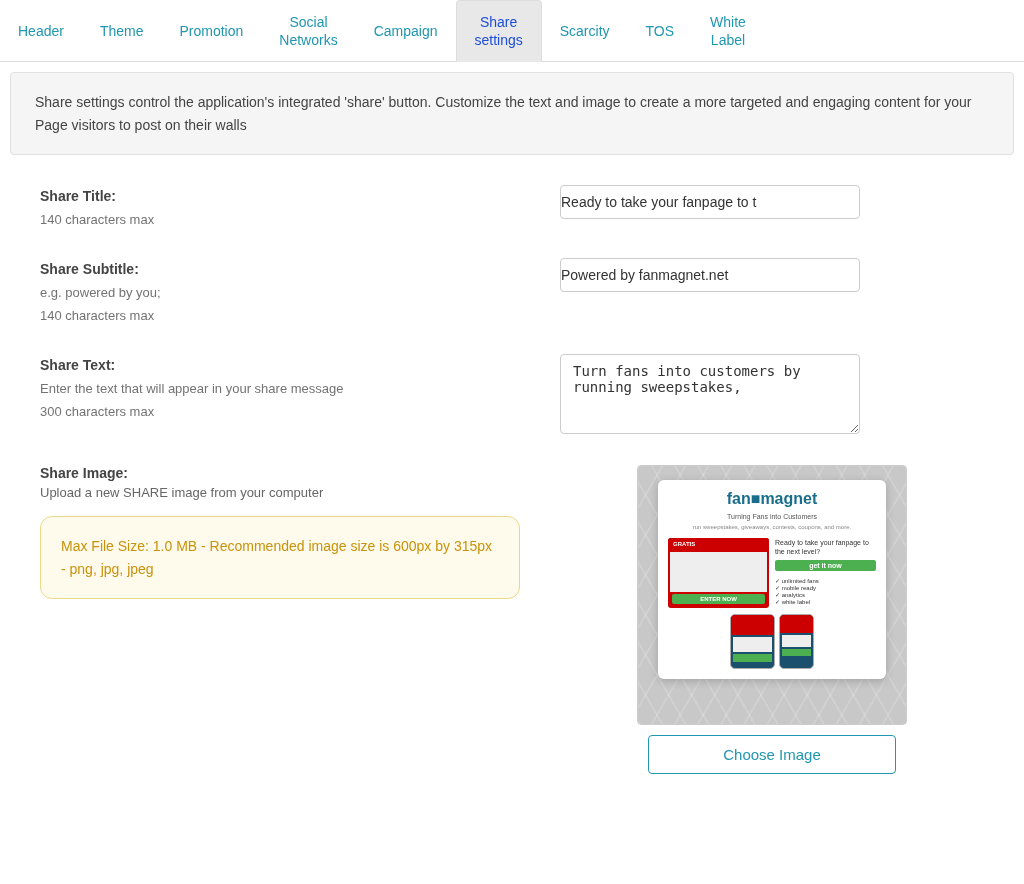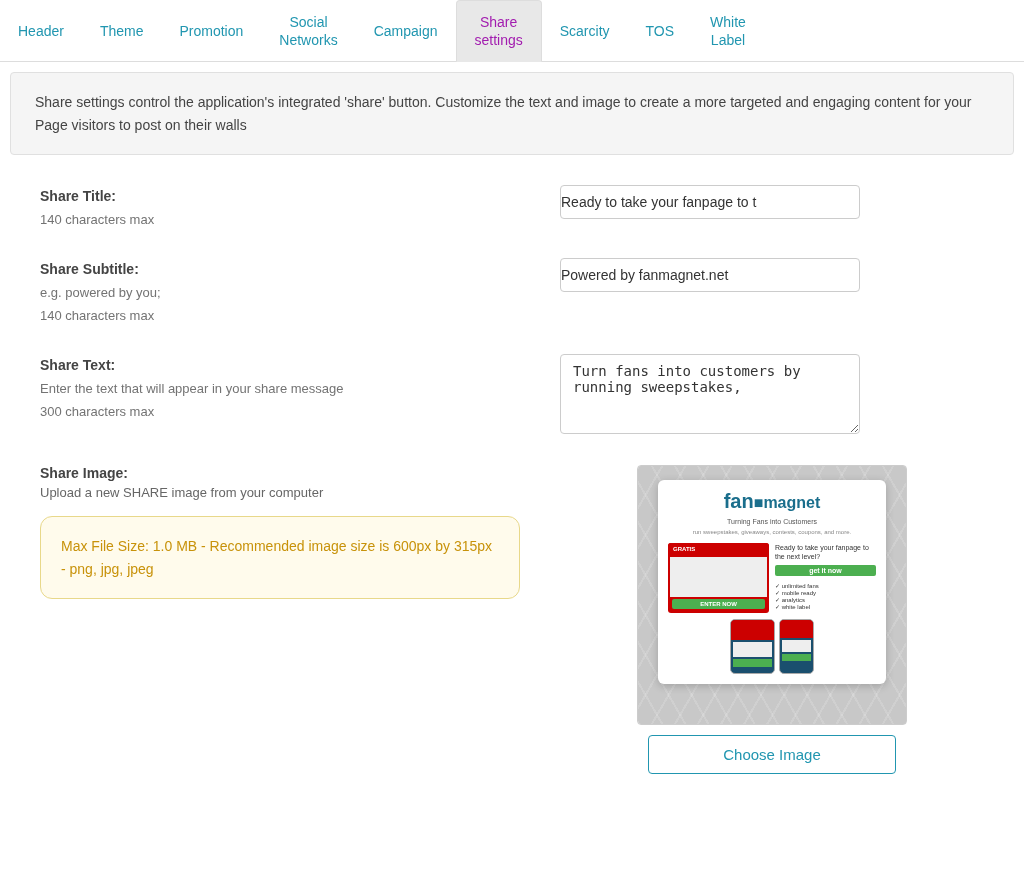--- a/index.html
+++ b/index.html
@@ -33,21 +33,21 @@
       border: none;
       background: none;
       text-decoration: none;
       display: flex;
       align-items: center;
       justify-content: center;
       white-space: nowrap;
     }
     .nav-tab.active {
       background: #e8e8e8;
-      color: #a21caf;
+      color: #1d4ed8;
       border-radius: 4px 4px 0 0;
       border: 1px solid #ddd;
       border-bottom: 1px solid #e8e8e8;
       margin-bottom: -1px;
     }
     
     .info-banner {
       background: #f5f5f5;
       border: 1px solid #e0e0e0;
       padding: 18px 24px;
@@ -249,21 +249,21 @@
         </div>
       </div>
       <div class="image-preview-col">
 
         <div class="image-preview">
           <div class="hex-bg"></div>
           <div class="preview-inner">
 
             <div style="position:absolute; top:14px; left:20px; right:20px; background:white; border-radius:6px; padding:10px; box-shadow:0 2px 8px rgba(0,0,0,0.2);">
               <div style="text-align:center; margin-bottom:5px;">
-                <span style="font-size:20px; font-weight:bold; color:#1a6e8c;">fan</span><span style="font-size:16px; font-weight:bold; color:#1a6e8c;">■</span><span style="font-size:16px; font-weight:bold; color:#1a6e8c;">magnet</span>
+                <span style="font-size:16px; font-weight:bold; color:#1a6e8c;">fan</span><span style="font-size:16px; font-weight:bold; color:#1a6e8c;">■</span><span style="font-size:16px; font-weight:bold; color:#1a6e8c;">magnet</span>
               </div>
               <div style="text-align:center; font-size:7px; color:#555; margin-bottom:4px;">Turning Fans into Customers</div>
               <div style="text-align:center; font-size:6px; color:#888; margin-bottom:8px;">run sweepstakes, giveaways, contests, coupons, and more.</div>
 
               <div style="display:flex; gap:6px; align-items:flex-start; margin-bottom:6px;">
                 <div style="flex:1; background:#cc0000; border-radius:3px; height:70px; position:relative; overflow:hidden;">
                   <div style="background:#cc0000; padding:3px 5px; font-size:6px; color:white; font-weight:bold;">GRATIS</div>
                   <div style="background:#eee; height:40px; margin:2px;"></div>
                   <div style="background:#4caf50; margin:2px 4px; border-radius:2px; padding:2px; text-align:center; font-size:6px; color:white; font-weight:bold;">ENTER NOW</div>
                 </div>

